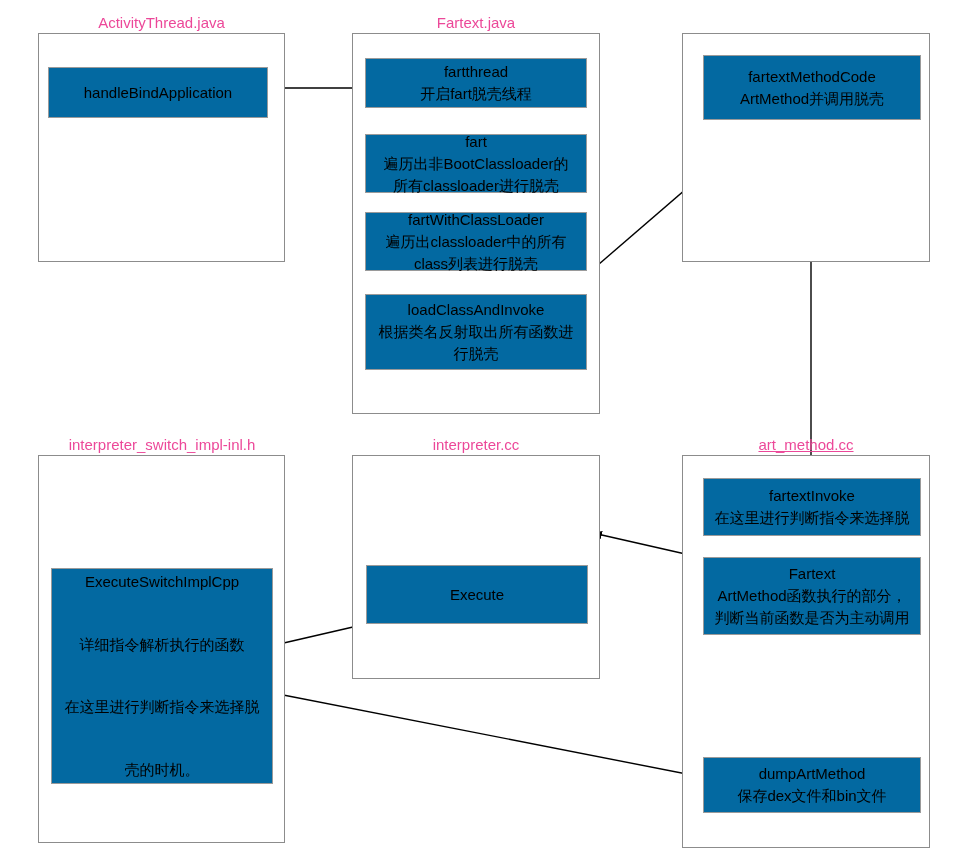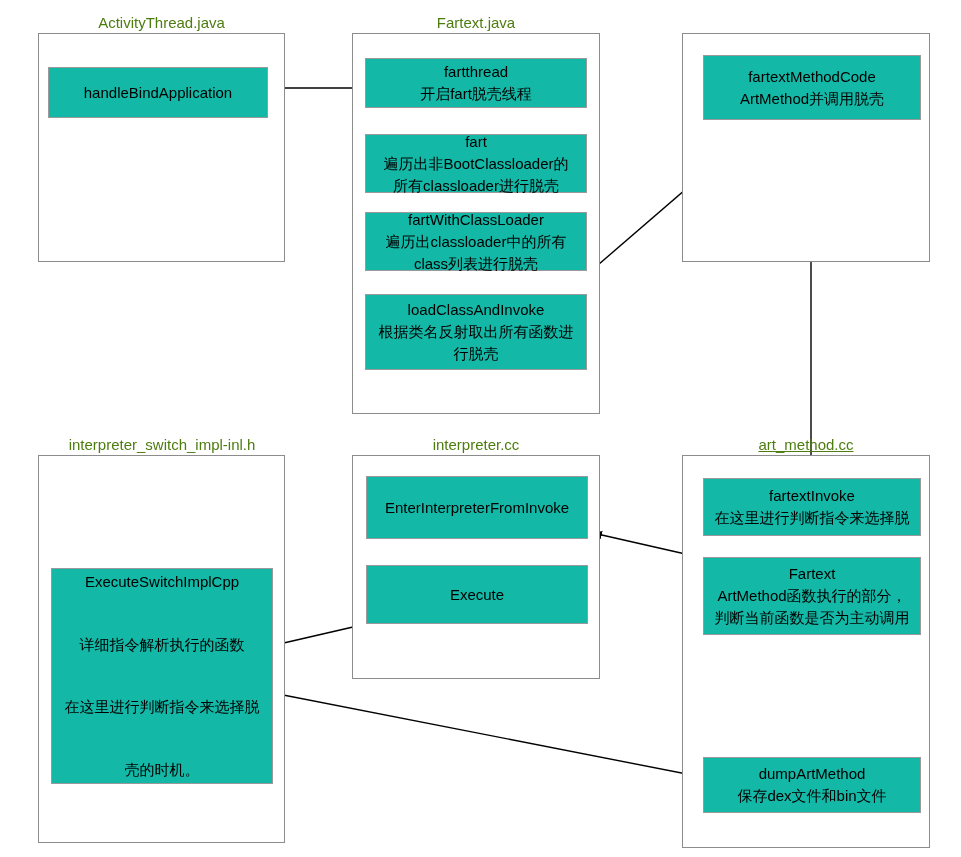--- a/index.html
+++ b/index.html
@@ -12,34 +12,34 @@
     width: 961px;
     height: 857px;
     background: #ffffff;
     font-family: "Liberation Sans", "DejaVu Sans", sans-serif;
     overflow: hidden;
   }
   .group-title {
     position: absolute;
     text-align: center;
     font-size: 15px;
-    color: #4d7c0f;
+    color: #ec4899;
     white-space: nowrap;
     line-height: 18px;
   }
   .group-box {
     position: absolute;
     border: 1px solid #8c8c8c;
     background: #ffffff;
     box-sizing: border-box;
   }
   .node {
     position: absolute;
     border: 1px solid #9a9a9a;
-    background: #14b8a6;
+    background: #0369a1;
     box-sizing: border-box;
     display: flex;
     flex-direction: column;
     align-items: center;
     justify-content: center;
     text-align: center;
     font-size: 15px;
     line-height: 22px;
     color: #000000;
     padding: 2px 16px;
@@ -152,23 +152,20 @@
   <div class="group-box" style="left:38px; top:455px; width:247px; height:388px;"></div>
   <div class="node" style="left:51px; top:568px; width:222px; height:216px;justify-content:space-between;">
     <span class="ln">ExecuteSwitchImplCpp</span>
     <span class="ln">详细指令解析执行的函数</span>
     <span class="ln">在这里进行判断指令来选择脱</span>
     <span class="ln">壳的时机。</span>
   </div>
 
   <div class="group-title" style="left:352px; top:436px; width:248px;">interpreter.cc</div>
   <div class="group-box" style="left:352px; top:455px; width:248px; height:224px;"></div>
-  <div class="node" style="left:366px; top:476px; width:222px; height:63px;">
-    <span class="ln">EnterInterpreterFromInvoke</span>
-  </div>
   <div class="node" style="left:366px; top:565px; width:222px; height:59px;">
     <span class="ln">Execute</span>
   </div>
 
   <div class="group-title" style="left:682px; top:436px; width:248px;text-decoration:underline;">art_method.cc</div>
   <div class="group-box" style="left:682px; top:455px; width:248px; height:393px;"></div>
   <div class="node" style="left:703px; top:478px; width:218px; height:58px;">
     <span class="ln">fartextInvoke</span>
     <span class="ln">在这里进行判断指令来选择脱</span>
   </div>

